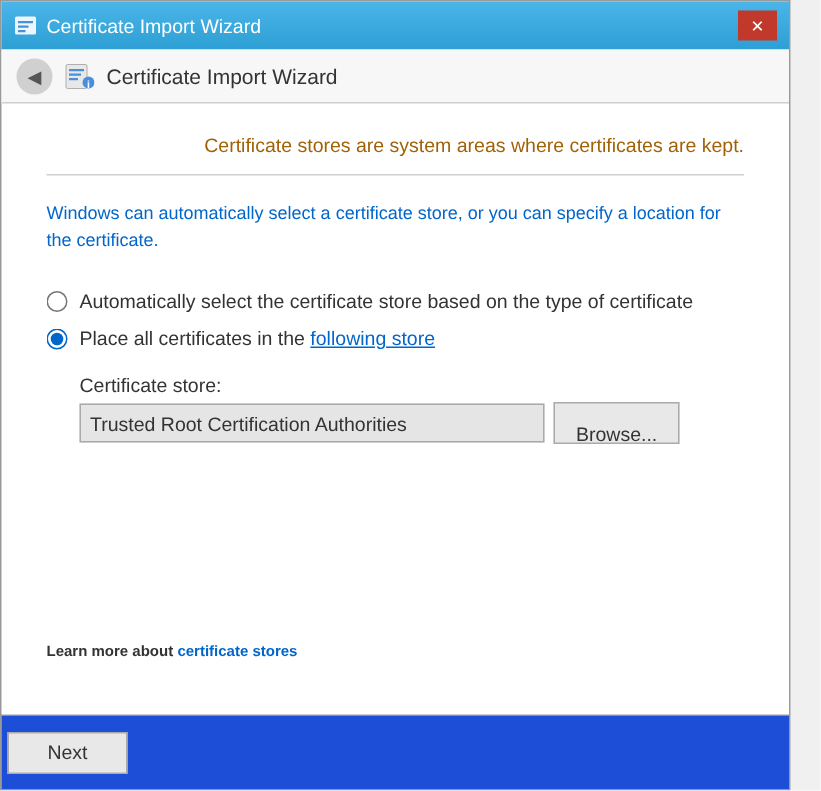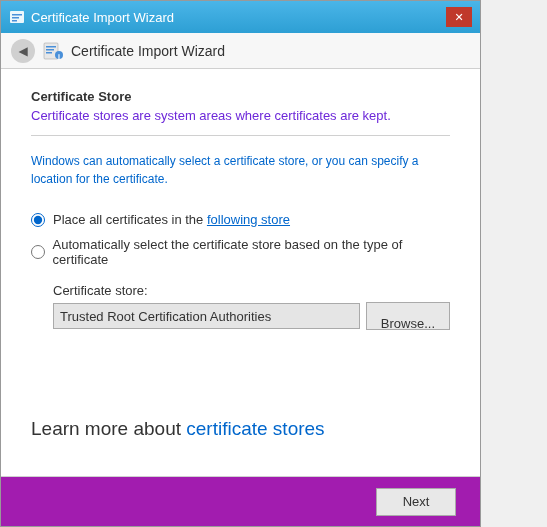--- a/index.html
+++ b/index.html
@@ -6,21 +6,21 @@
     body {
       font-family: 'Segoe UI', Tahoma, Geneva, Verdana, sans-serif;
       font-size: 13px;
       background: #f0f0f0;
       width: 547px;
       height: 527px;
       overflow: hidden;
     }
 
     .window {
-      width: 481px;
+      width: 527px;
       height: 527px;
       background: #fff;
       border: 1px solid #999;
       display: flex;
       flex-direction: column;
     }
 
     .title-bar {
       background: linear-gradient(to bottom, #4ab5e8 0%, #2d9fd4 100%);
       height: 32px;
@@ -119,22 +119,23 @@
 
     .section-title {
       font-size: 13px;
       font-weight: 600;
       color: #333;
       margin-bottom: 4px;
     }
 
     .section-subtitle {
       font-size: 13px;
-      color: #6d28d9;
+      color: #a16207;
       margin-bottom: 12px;
+      text-align: right;
     }
 
     .divider {
       border: none;
       border-top: 1px solid #d0d0d0;
       margin-bottom: 16px;
     }
 
     .info-text {
       font-size: 12px;
@@ -208,38 +209,38 @@
       cursor: pointer;
       color: #333;
       white-space: nowrap;
     }
 
     .spacer {
       flex: 1;
     }
 
     .footer-link {
-      font-size: 19px;
+      font-size: 10px;
       color: #333;
       margin-bottom: 16px;
+      font-weight: bold;
     }
 
     .footer-link a {
       color: #0066cc;
       text-decoration: none;
     }
 
     .button-bar {
-      background: #a21caf;
+      background: #1d4ed8;
       border-top: 1px solid #d0d0d0;
       height: 50px;
       display: flex;
       align-items: center;
-      justify-content: flex-end;
-      padding: 0 24px;
+      padding: 0 4px;
       gap: 8px;
       flex-shrink: 0;
     }
 
     .action-btn {
       height: 28px;
       min-width: 80px;
       padding: 0 18px;
       background: #e8e8e8;
       border: 1px solid #aaa;
@@ -287,38 +288,37 @@
         <rect x="3" y="8" width="8" height="1.5" fill="#4a90d9"></rect>
         <rect x="3" y="11" width="6" height="1.5" fill="#4a90d9"></rect>
         <circle cx="16" cy="14" r="4" fill="#4a90d9"></circle>
         <text x="16" y="17.5" text-anchor="middle" fill="#fff" font-size="7" font-weight="bold">i</text>
       </svg>
     </div>
     <span class="nav-title">Certificate Import Wizard</span>
   </div>
 
   <div class="content-area">
-    <div class="section-title">Certificate Store</div>
     <div class="section-subtitle">Certificate stores are system areas where certificates are kept.</div>
     <hr class="divider">
 
     <div class="info-text">Windows can automatically select a certificate store, or you can specify a location for the certificate.</div>
 
     <div class="radio-group">
+
+      <div class="radio-item">
+        <input type="radio" class="radio-input" name="cert-store" id="radio-auto" style="">
+        <label for="radio-auto" class="radio-label">Automatically select the certificate store based on the type of certificate</label>
+      </div>
 
       <div class="radio-item">
         <input type="radio" class="radio-input" name="cert-store" id="radio-manual" checked="" style="">
         <label for="radio-manual" class="radio-label">
           <span>Place all certificates in the </span><span style="color:#0066cc; text-decoration:underline;">following store</span>
         </label>
-      </div>
-
-      <div class="radio-item">
-        <input type="radio" class="radio-input" name="cert-store" id="radio-auto" style="">
-        <label for="radio-auto" class="radio-label">Automatically select the certificate store based on the type of certificate</label>
       </div>
     </div>
 
     <div class="cert-store-section">
       <div class="cert-store-label">Certificate store:</div>
       <div class="cert-store-row">
         <input type="text" class="cert-store-input" value="Trusted Root Certification Authorities" style="">
         <button class="browse-btn">
           <span>Browse...</span>
         </button>

